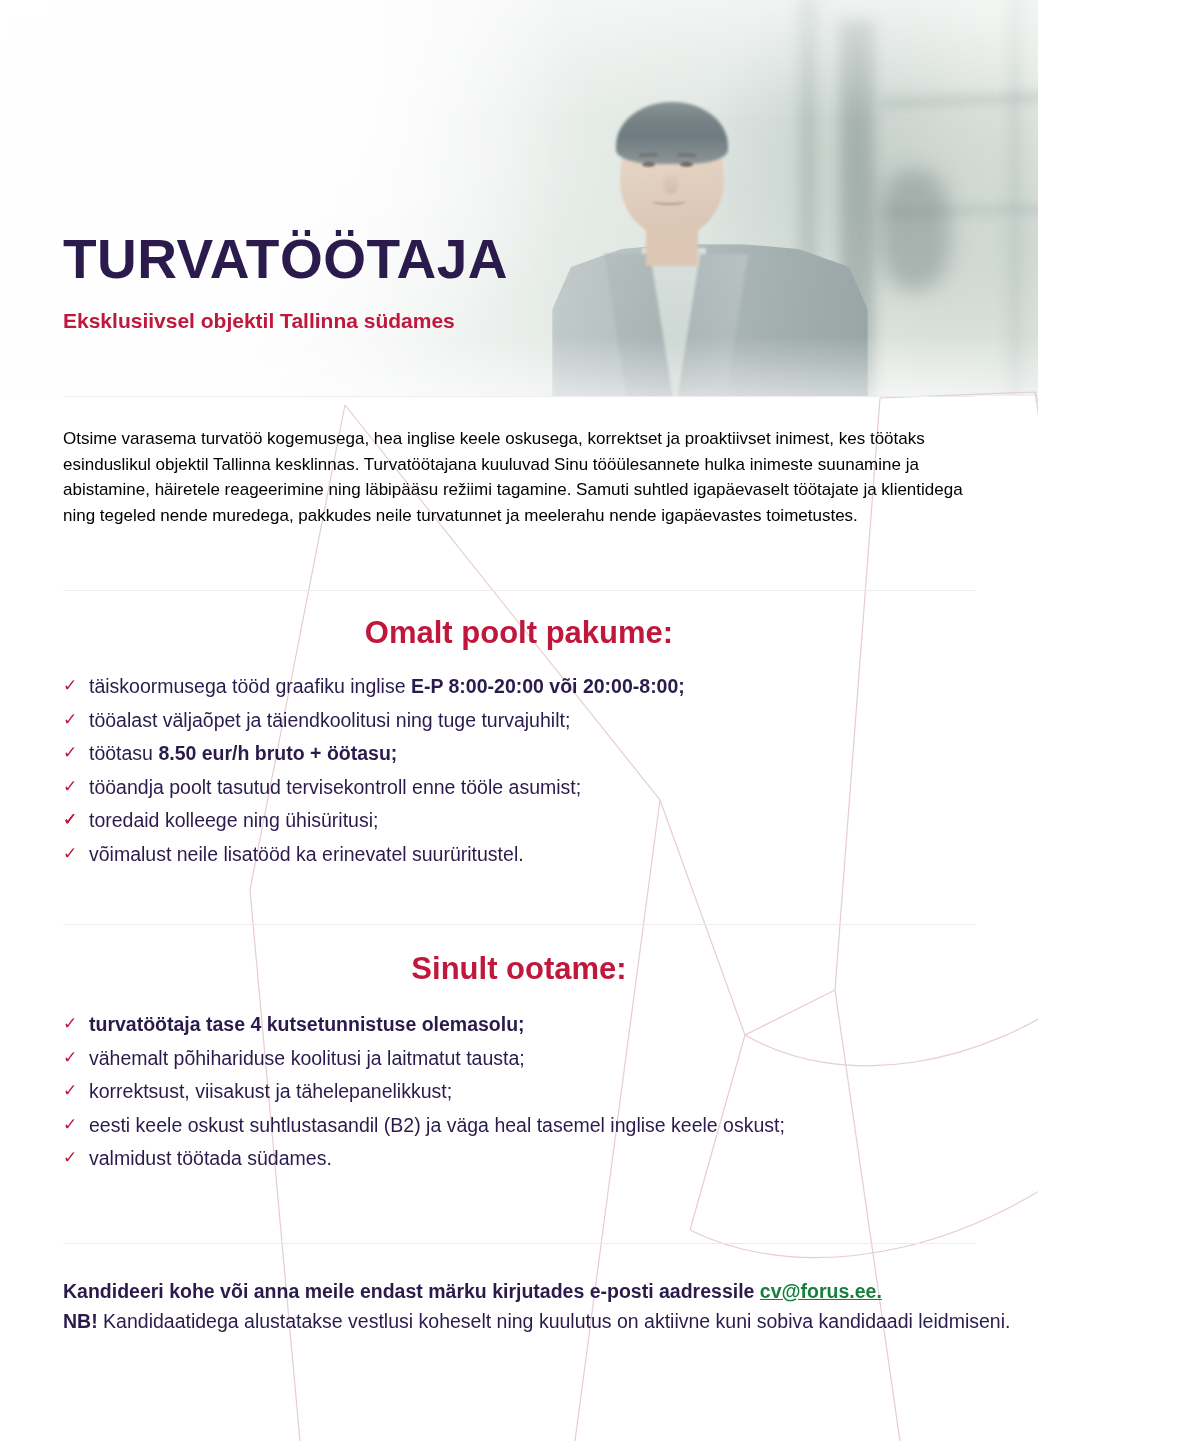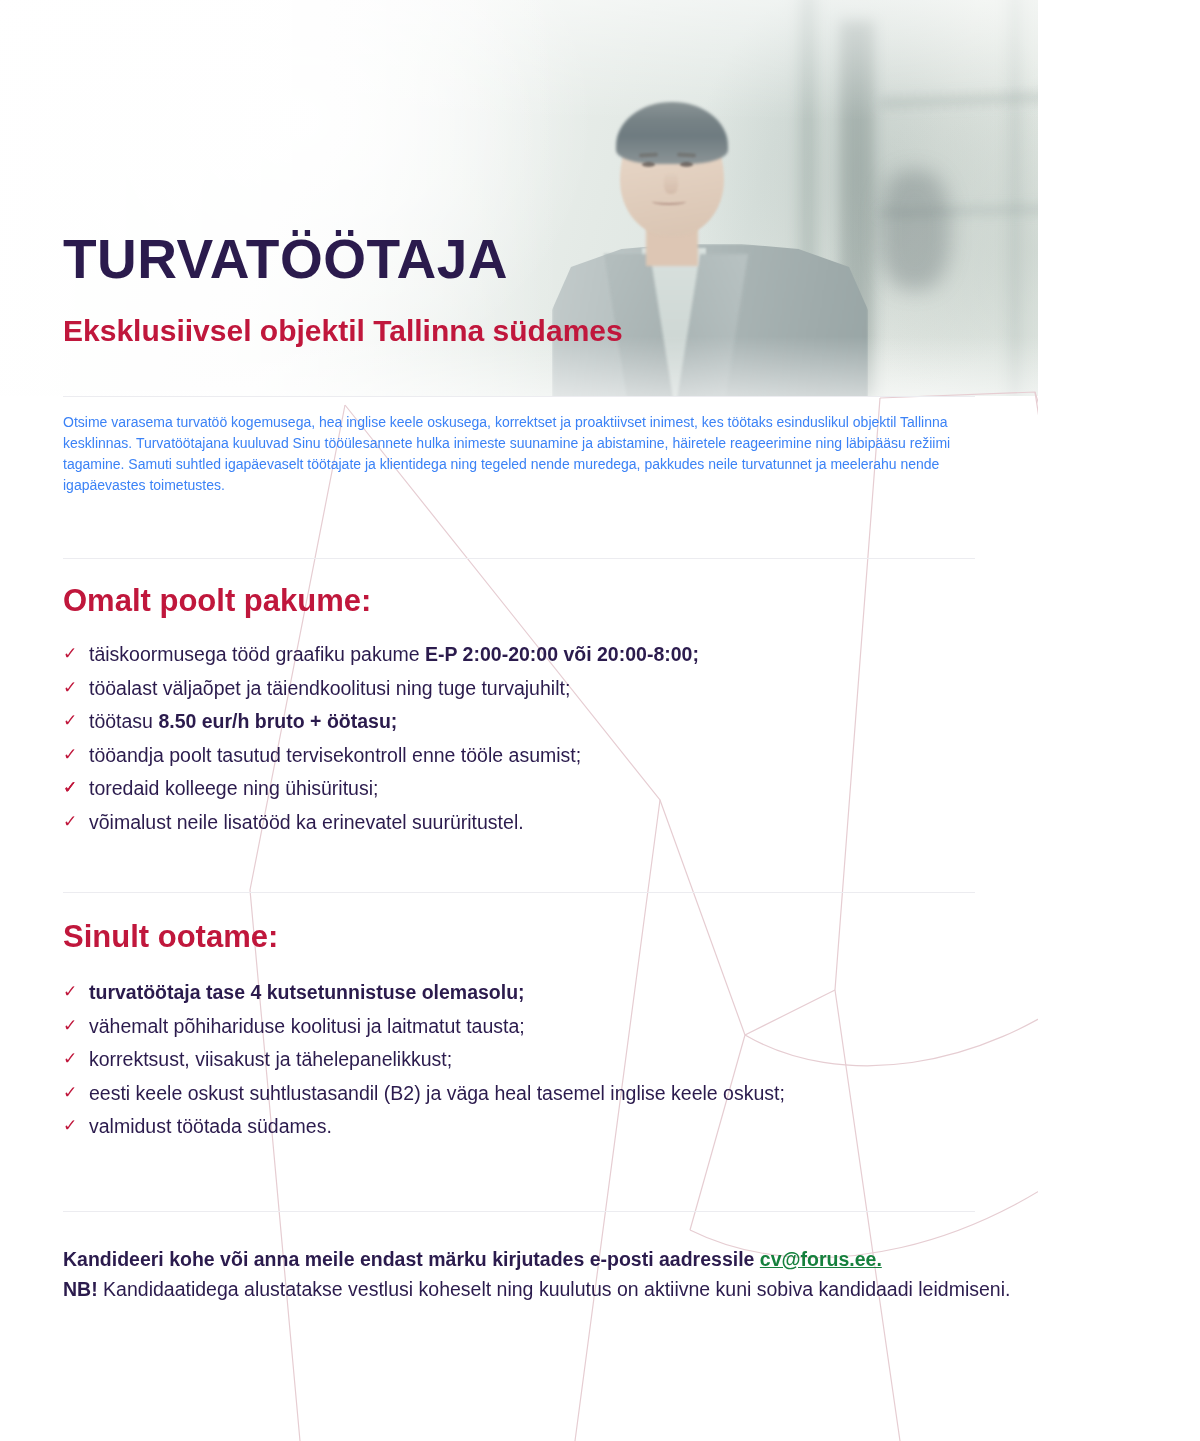--- a/index.html
+++ b/index.html
@@ -146,22 +146,22 @@
   .hero-text { position: absolute; left: 63px; top: 232px; z-index: 6; }
   .job-title {
     font-size: 55px;
     font-weight: bold;
     letter-spacing: 0.5px;
     color: #2b1b4d;
     line-height: 1.0;
     white-space: nowrap;
   }
   .job-subtitle {
-    margin-top: 29px;
-    font-size: 30px;
+    margin-top: 23px;
+    font-size: 21px;
     font-weight: bold;
     color: #c0173c;
     line-height: 1.0;
     white-space: nowrap;
   }
 
   
   .watermark {
     position: absolute;
     left: 0; top: 330px;
@@ -177,34 +177,35 @@
     padding: 0 63px;
   }
 
   .divider {
     height: 1px;
     background: #ececf0;
     border: 0;
   }
 
   .intro {
-    margin-top: 15px;
-    font-size: 14px;
+    margin-top: 29px;
+    font-size: 17px;
     line-height: 1.5;
-    color: #3b82f6;
+    color: #000000;
     max-width: 1080px;
   }
 
   .section { position: relative; }
 
   .section-title {
     font-size: 31px;
     font-weight: bold;
     color: #c0173c;
     line-height: 1.0;
+    text-align: center;
   }
 
   ul.checklist { list-style: none; margin: 0; padding: 0; }
 
   ul.checklist li {
     position: relative;
     padding-left: 26px;
     font-size: 19.5px;
     line-height: 1.0;
     color: #2b1b4d;
@@ -304,21 +305,21 @@
     <hr class="divider">
 
     <p class="intro">Otsime varasema turvatöö kogemusega, hea inglise keele oskusega, korrektset ja proaktiivset inimest, kes töötaks esinduslikul objektil Tallinna kesklinnas. Turvatöötajana kuuluvad Sinu tööülesannete hulka inimeste suunamine ja abistamine, häiretele reageerimine ning läbipääsu režiimi tagamine. Samuti suhtled igapäevaselt töötajate ja klientidega ning tegeled nende muredega, pakkudes neile turvatunnet ja meelerahu nende igapäevastes toimetustes.</p>
 
     <div class="spacer-offer"></div>
     <hr class="divider">
 
     <section class="section sec-offer">
       <h2 class="section-title">Omalt poolt pakume:</h2>
       <ul class="checklist">
-        <li><span class="tick">✓</span><span>täiskoormusega tööd graafiku pakume </span><b>E-P 2:00-20:00 või 20:00-8:00;</b></li>
+        <li><span class="tick">✓</span><span>täiskoormusega tööd graafiku inglise </span><b>E-P 8:00-20:00 või 20:00-8:00;</b></li>
         <li><span class="tick">✓</span><span>tööalast väljaõpet ja täiendkoolitusi ning tuge turvajuhilt;</span><b></b></li>
         <li><span class="tick">✓</span><span>töötasu </span><b>8.50 eur/h bruto + öötasu;</b></li>
         <li><span class="tick">✓</span><span>tööandja poolt tasutud tervisekontroll enne tööle asumist;</span><b></b></li>
         <li><span class="tick">✓</span><b></b></li>
         <li><span class="tick">✓</span><b></b></li>
         <li><span class="tick">✓</span><span>toredaid kolleege ning ühisüritusi;</span><b></b></li>
         <li><span class="tick">✓</span><span>võimalust neile lisatööd ka erinevatel suurüritustel.</span><b></b></li>
       </ul>
     </section>
 

